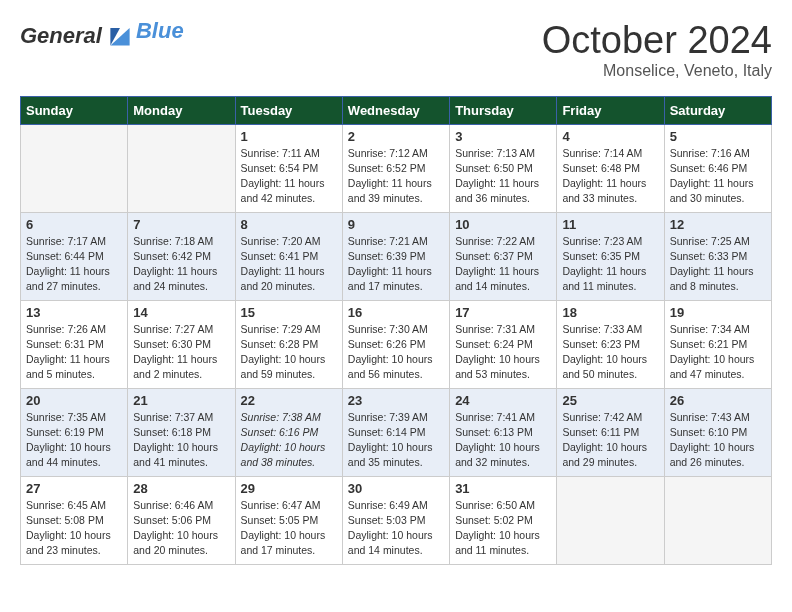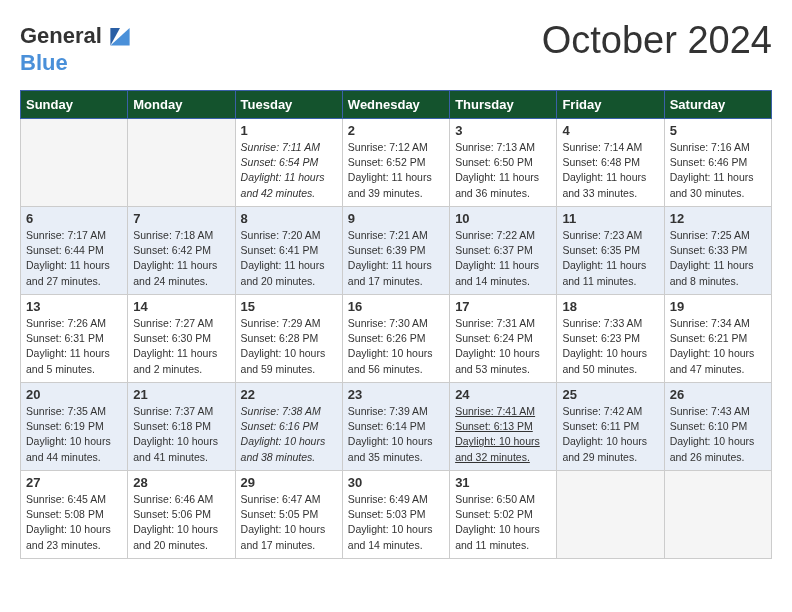--- a/index.html
+++ b/index.html
@@ -32,21 +32,22 @@
       color: #4a90d9;
       line-height: 1;
     }
     .logo-icon {
       width: 32px;
       height: 32px;
       margin-left: 2px;
     }
     .logo-wrapper {
       display: flex;
-      flex-direction: column;
+      flex-direction: row;
+      font-style: italic;
     }
     .logo-top {
       display: flex;
       align-items: center;
     }
     .title-block {
       text-align: right;
     }
     .month-title {
       font-size: 38px;
@@ -114,20 +115,21 @@
         <svg class="logo-icon" viewBox="0 0 40 40" xmlns="http://www.w3.org/2000/svg">
           <polygon points="8,32 32,32 32,10" fill="#4a90d9"></polygon>
           <polygon points="8,32 20,10 8,10" fill="#2a5fa5"></polygon>
         </svg>
       </div>
       <span class="logo-text-blue">Blue</span>
     </div>
   </div>
   <div class="title-block">
     <div class="month-title">October 2024</div>
+    <div class="location-title">Monselice, Veneto, Italy</div>
   </div>
 </div>
 
 <table>
   <thead>
     <tr id="days-header">
     <th>Sunday</th>
         <th>Monday</th>
         <th>Tuesday</th>
         <th>Wednesday</th>
@@ -135,21 +137,21 @@
         <th>Friday</th>
         <th>Saturday</th>
       </tr>
   </thead>
   <tbody id="calendar-body">
   <tr>
         <td class="empty-cell"></td>
         <td class="empty-cell"></td>
         <td>
           <span class="day-number">1</span>
-          <div class="day-info" style="white-space: pre-line; font-style: italic;">Sunrise: 7:11 AM
+          <div class="day-info" style="white-space: pre-line;">Sunrise: 7:11 AM
 Sunset: 6:54 PM
 Daylight: 11 hours and 42 minutes.</div>
         </td>
         <td>
           <span class="day-number">2</span>
           <div class="day-info" style="white-space: pre-line;">Sunrise: 7:12 AM
 Sunset: 6:52 PM
 Daylight: 11 hours and 39 minutes.</div>
         </td>
         <td>
@@ -279,21 +281,21 @@
 Daylight: 10 hours and 38 minutes.</div>
         </td>
         <td>
           <span class="day-number">23</span>
           <div class="day-info" style="white-space: pre-line;">Sunrise: 7:39 AM
 Sunset: 6:14 PM
 Daylight: 10 hours and 35 minutes.</div>
         </td>
         <td>
           <span class="day-number">24</span>
-          <div class="day-info" style="white-space: pre-line; text-decoration: underline;">Sunrise: 7:41 AM
+          <div class="day-info" style="white-space: pre-line;">Sunrise: 7:41 AM
 Sunset: 6:13 PM
 Daylight: 10 hours and 32 minutes.</div>
         </td>
         <td>
           <span class="day-number">25</span>
           <div class="day-info" style="white-space: pre-line;">Sunrise: 7:42 AM
 Sunset: 6:11 PM
 Daylight: 10 hours and 29 minutes.</div>
         </td>
         <td>

